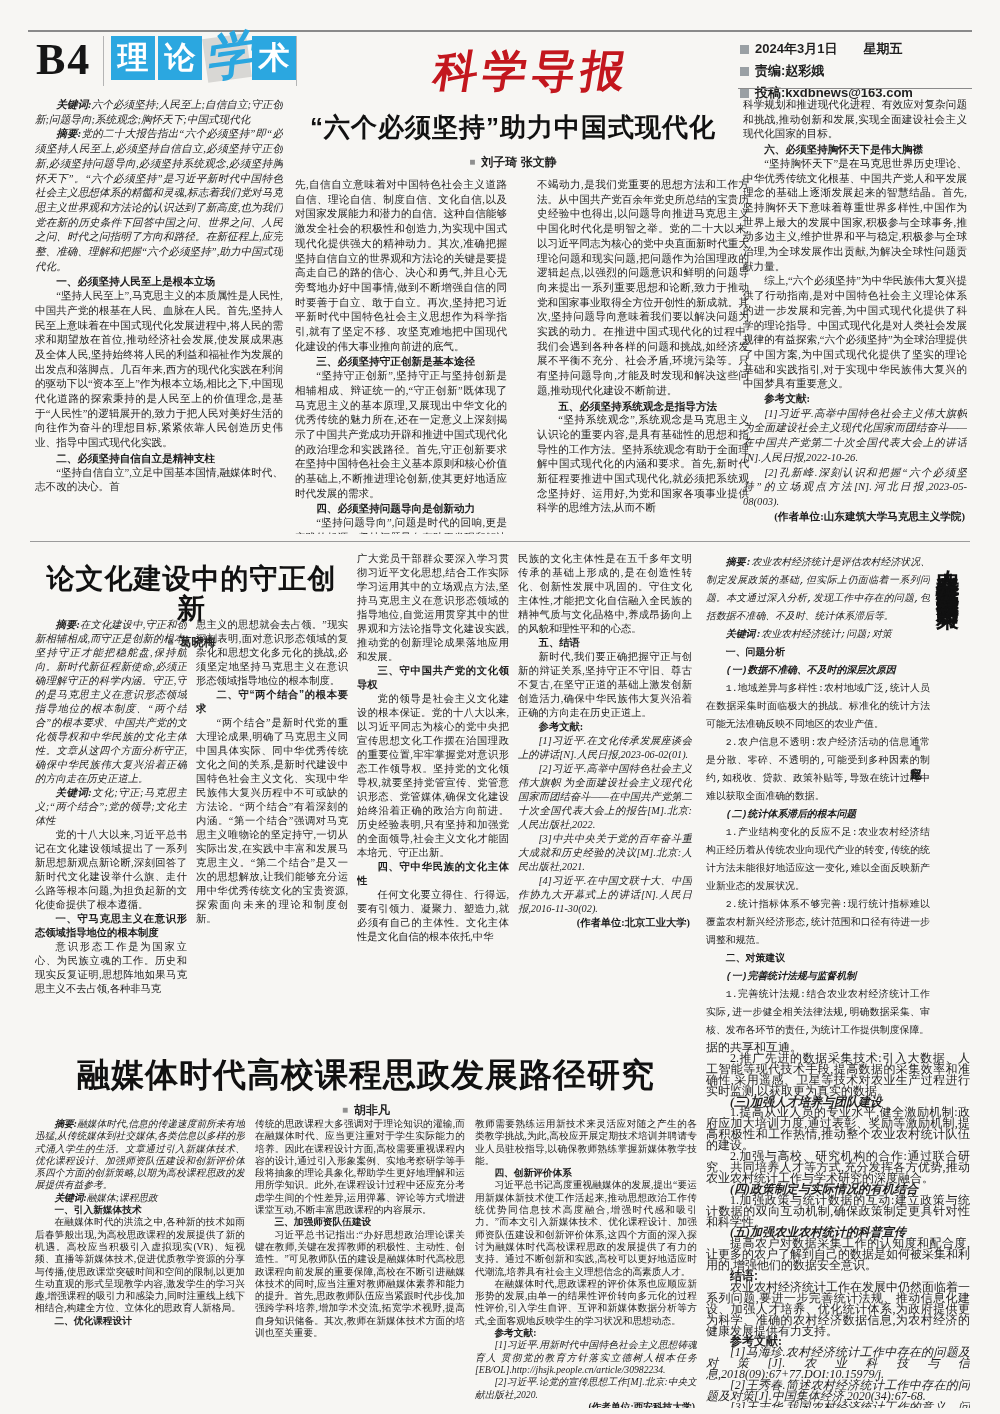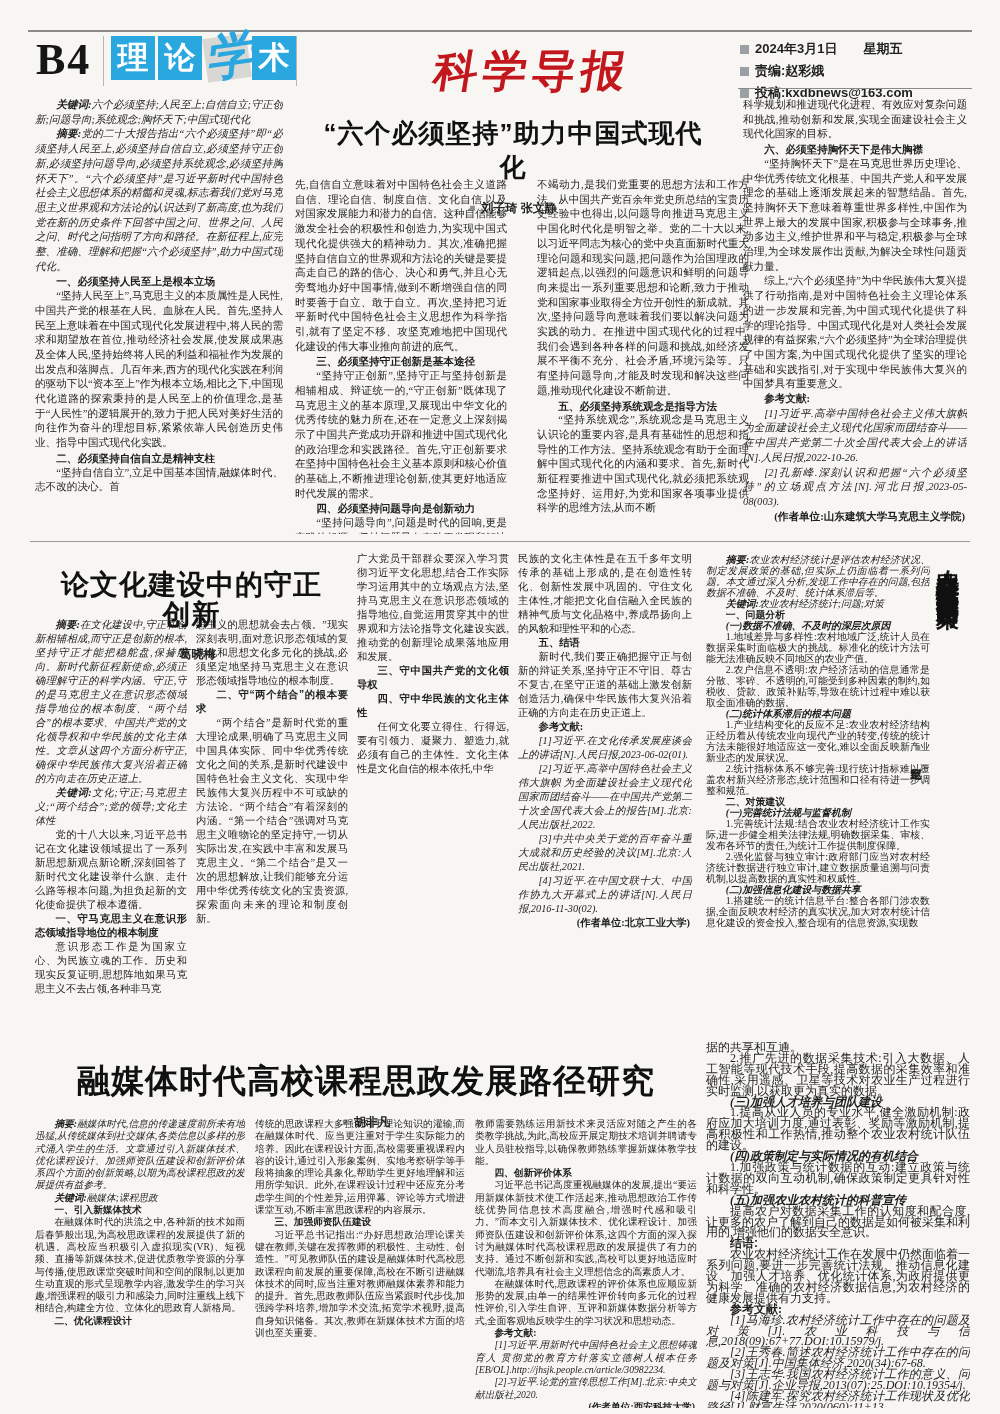--- a/index.html
+++ b/index.html
@@ -24,21 +24,21 @@
   .col{position:absolute;overflow:hidden;}
   .b{margin:0;text-align:justify;}
   .b.p,.b.abs,.b.kw,.b.ref,.b.refh,.b.h,.b.hk{text-indent:2em;}
   .b.pc,.b.au{text-indent:0;}
   .b.abs,.b.kw,.b.ref,.b.hk{font-style:italic;}
   .b.h{font-weight:700;font-style:normal;font-family:"Liberation Sans","DejaVu Sans",sans-serif;}
   .b.hk,.b.refh{font-weight:700;}
   .b.au{text-align:right;font-weight:700;padding-right:2px;}
   .b b{font-style:inherit;}
   .headblock{position:absolute;text-align:center;}
-  .headblock h1{margin:16px;font-family:"Liberation Sans","DejaVu Sans",sans-serif;font-weight:700;color:#111;}
+  .headblock h1{margin:10px;font-family:"Liberation Sans","DejaVu Sans",sans-serif;font-weight:700;color:#111;}
   .byl{font:700 12px "Liberation Sans","DejaVu Sans",sans-serif;margin-top:9px;color:#222;}
   .mk{color:#8f8f8f;margin-right:6px;font-size:10px;vertical-align:1px;}
   
   .a1-headblock{left:295px;top:100px;width:436px;}
   .a1-headblock h1{font-size:26px;line-height:34px;letter-spacing:1px;}
   .c11{left:35px;top:98px;width:248px;height:438px;}
   .c12{left:295px;top:178px;width:212px;height:356px;}
   .c13{left:537px;top:178px;width:212px;height:356px;}
   .c14{left:743px;top:98px;width:224px;height:438px;}
   .a1 .b{font-size:10.6px;line-height:14.7px;}
@@ -47,21 +47,21 @@
   .a2-headblock{left:35px;top:554px;width:313px;}
   .a2-headblock h1{font-size:28px;line-height:30px;letter-spacing:1px;}
   .c21{left:35px;top:618px;width:152px;height:420px;}
   .c22{left:196px;top:618px;width:152px;height:420px;}
   .c23{left:357px;top:552px;width:152px;height:486px;}
   .c24{left:518px;top:552px;width:174px;height:486px;}
   .a2 .b{font-size:10.3px;line-height:14px;}
   
   .a3-upper{left:706px;top:554px;width:224px;height:484px;}
   .a3-lower{left:706px;top:1042px;width:264px;height:366px;}
-  .a3u .b{font-size:9.9px;line-height:11px;}
+  .a3u .b{font-size:9.9px;line-height:18px;font-family:Liberation Mono, monospace;}
   .a3l .b{font-size:12px;line-height:10.9px;}
   .vtitle{position:absolute;left:932px;top:552px;height:486px;writing-mode:vertical-rl;
     font:700 23px "Liberation Serif","DejaVu Serif",serif;letter-spacing:2px;color:#111;}
   .vbyline{position:absolute;left:908px;top:742px;writing-mode:vertical-rl;
     font:700 11px "Liberation Sans","DejaVu Sans",sans-serif;color:#222;}
   .vbyline .mk{margin:0 0 6px 0;}
   
   .a4-headblock{left:35px;top:1048px;width:662px;}
   .a4-headblock h1{font-size:33px;line-height:34px;letter-spacing:1px;}
   .c41{left:35px;top:1118px;width:210px;height:290px;}
@@ -156,20 +156,21 @@
         <p class="b p">意识形态工作是为国家立心、为民族立魂的工作。历史和现实反复证明,思想阵地如果马克思主义不去占领,各种非马克</p>
       </div>
     <div class="col c22">
         <p class="b pc">思主义的思想就会去占领。”现实深刻表明,面对意识形态领域的复杂化和思想文化多元化的挑战,必须坚定地坚持马克思主义在意识形态领域指导地位的根本制度。</p>
         <p class="b h">二、守“两个结合”的根本要求</p>
         <p class="b p">“两个结合”是新时代党的重大理论成果,明确了马克思主义同中国具体实际、同中华优秀传统文化之间的关系,是新时代建设中国特色社会主义文化、实现中华民族伟大复兴历程中不可或缺的方法论。“两个结合”有着深刻的内涵。“第一个结合”强调对马克思主义唯物论的坚定持守,一切从实际出发,在实践中丰富和发展马克思主义。“第二个结合”是又一次的思想解放,让我们能够充分运用中华优秀传统文化的宝贵资源,探索面向未来的理论和制度创新。</p>
       </div>
     <div class="col c23">
         <p class="b pc">广大党员干部群众要深入学习贯彻习近平文化思想,结合工作实际学习运用其中的立场观点方法,坚持马克思主义在意识形态领域的指导地位,自觉运用贯穿其中的世界观和方法论指导文化建设实践,推动党的创新理论成果落地应用和发展。</p>
         <p class="b h">三、守中国共产党的文化领导权</p>
+        <p class="b p">党的领导是社会主义文化建设的根本保证。党的十八大以来,以习近平同志为核心的党中央把宣传思想文化工作摆在治国理政的重要位置,牢牢掌握党对意识形态工作领导权。坚持党的文化领导权,就要坚持党管宣传、党管意识形态、党管媒体,确保文化建设始终沿着正确的政治方向前进。历史经验表明,只有坚持和加强党的全面领导,社会主义文化才能固本培元、守正出新。</p>
         <p class="b h">四、守中华民族的文化主体性</p>
         <p class="b p">任何文化要立得住、行得远,要有引领力、凝聚力、塑造力,就必须有自己的主体性。文化主体性是文化自信的根本依托,中华</p>
       </div>
     <div class="col c24">
         <p class="b pc">民族的文化主体性是在五千多年文明传承的基础上形成的,是在创造性转化、创新性发展中巩固的。守住文化主体性,才能把文化自信融入全民族的精神气质与文化品格中,养成昂扬向上的风貌和理性平和的心态。</p>
         <p class="b h">五、结语</p>
         <p class="b p">新时代,我们要正确把握守正与创新的辩证关系,坚持守正不守旧、尊古不复古,在坚守正道的基础上激发创新创造活力,确保中华民族伟大复兴沿着正确的方向走在历史正道上。</p>
         <p class="b refh">参考文献:</p>
         <p class="b ref">[1]习近平.在文化传承发展座谈会上的讲话[N].人民日报,2023-06-02(01).</p>
         <p class="b ref">[2]习近平.高举中国特色社会主义伟大旗帜 为全面建设社会主义现代化国家而团结奋斗——在中国共产党第二十次全国代表大会上的报告[M].北京:人民出版社,2022.</p>
@@ -201,20 +202,21 @@
         <p class="b hk">(二)加强信息化建设与数据共享</p>
         <p class="b p">1.搭建统一的统计信息平台:整合各部门涉农数据,全面反映农村经济的真实状况,加大对农村统计信息化建设的资金投入,整合现有的信息资源,实现数</p>
       </div>
   </div>
   <div class="a3l">
     <div class="col a3-lower">
         <p class="b pc">据的共享和互通。</p>
         <p class="b p">2.推广先进的数据采集技术:引入大数据、人工智能等现代技术手段,提高数据的采集效率和准确性,采用遥感、卫星等技术对农业生产过程进行实时监测,以获取更为真实的数据。</p>
         <p class="b hk">(三)加强人才培养与团队建设</p>
         <p class="b p">1.提高从业人员的专业水平,健全激励机制:政府应加大培训力度,通过表彰、奖励等激励机制,提高积极性和工作热情,推动整个农业农村统计队伍的建设。</p>
+        <p class="b p">2.加强与高校、研究机构的合作:通过联合研究、共同培养人才等方式,充分发挥各方优势,推动农业农村统计工作与学术研究的深度融合。</p>
         <p class="b hk">(四)政策制定与实际情况的有机结合</p>
         <p class="b p">1.加强政策与统计数据的互动:建立政策与统计数据的双向互动机制,确保政策制定更具针对性和科学性。</p>
         <p class="b hk">(五)加强农业农村统计的科普宣传</p>
         <p class="b p">提高农户对数据采集工作的认知度和配合度,让更多的农户了解到自己的数据是如何被采集和利用的,增强他们的数据安全意识。</p>
         <p class="b h">结语:</p>
         <p class="b p">农业农村经济统计工作在发展中仍然面临着一系列问题,要进一步完善统计法规、推动信息化建设、加强人才培养、优化统计体系,为政府提供更为科学、准确的农村经济数据信息,为农村经济的健康发展提供有力支持。</p>
         <p class="b refh">参考文献:</p>
         <p class="b ref">[1]马海珍.农村经济统计工作中存在的问题及对策[J].农业科技与信息,2018(09):67+77.DOI:10.15979/j.</p>
         <p class="b ref">[2]王秀春.简述农村经济统计工作中存在的问题及对策[J].中国集体经济,2020(34):67-68.</p>
         <p class="b ref">[3]王志华.我国农村经济统计工作的意义、问题与对策[J].企业导报,2013(07):25.DOI:10.19354/j.</p>

